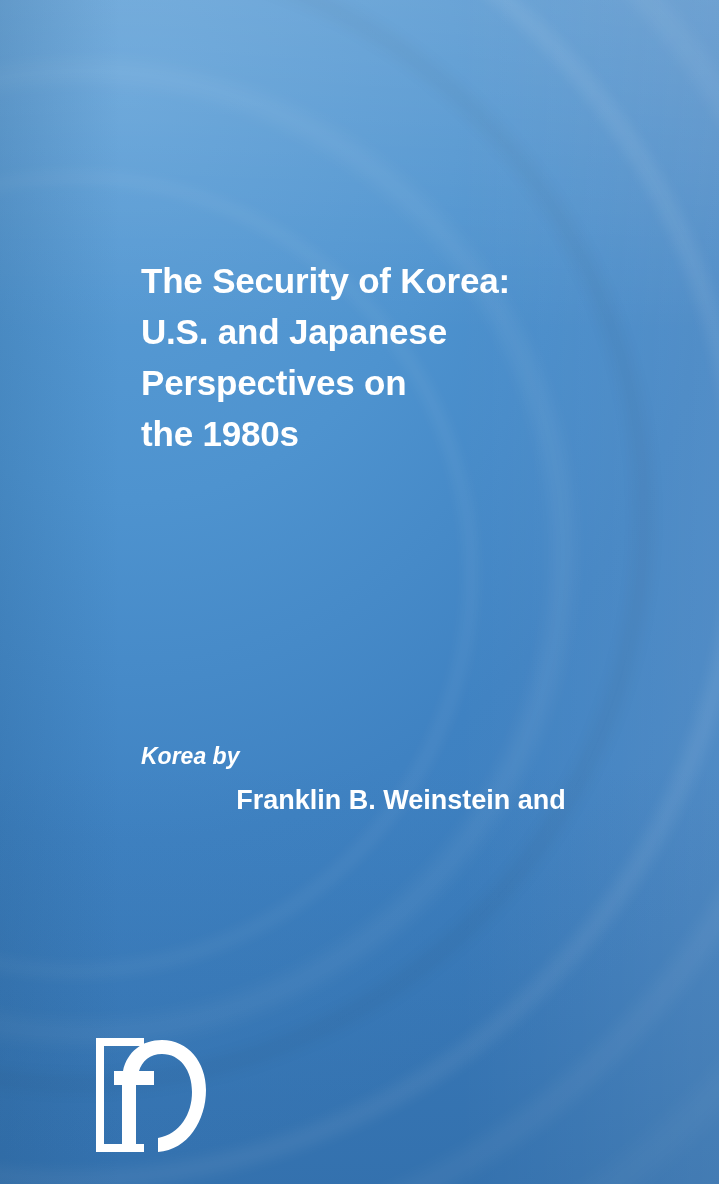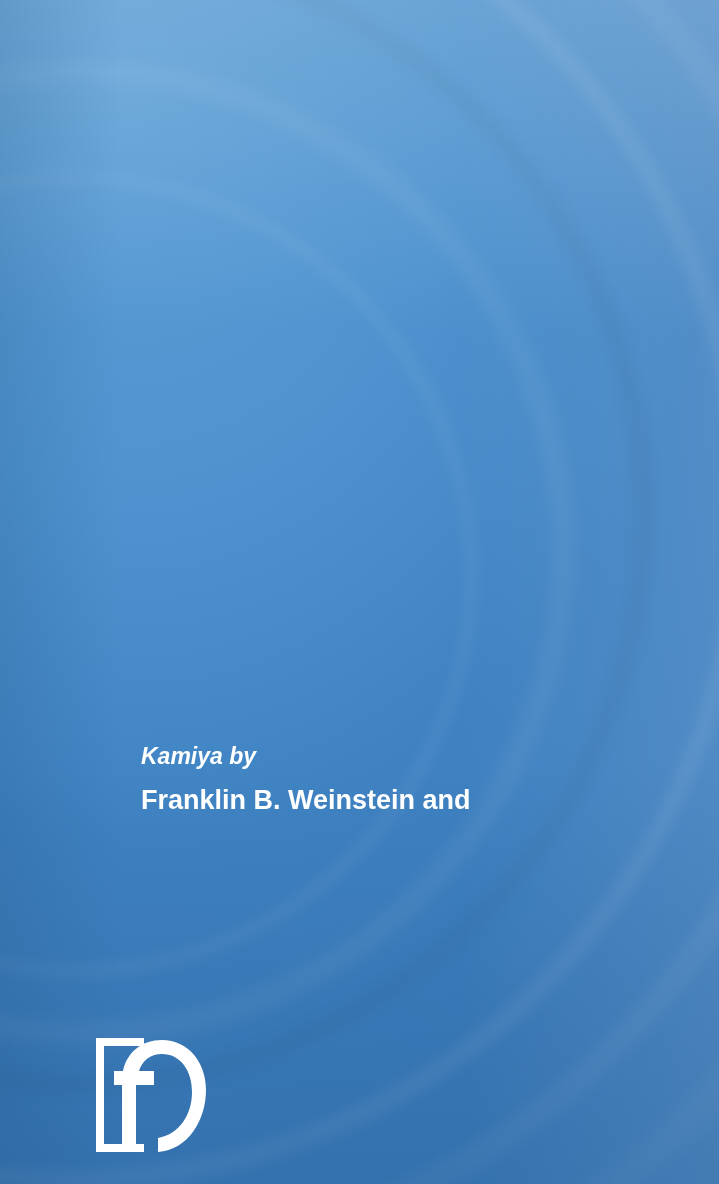--- a/index.html
+++ b/index.html
@@ -137,20 +137,21 @@
     font-style: italic;
     line-height: 33px;
     margin-bottom: 8px;
   }
   .editor-line {
     color: #ffffff;
     font-size: 27px;
     font-weight: bold;
     line-height: 38px;
     white-space: nowrap;
+    text-align: center;
   }
 
   
   .logo {
     position: absolute;
     left: 92px;
     bottom: 28px;
     width: 122px;
     height: 122px;
   }
@@ -171,23 +172,29 @@
     <div class="ripple r3"></div>
     <div class="ripple r4"></div>
     <div class="ripple r7"></div>
   </div>
 
   <div class="sheen-top"></div>
   <div class="sheen-right"></div>
   <div class="shade-bottom"></div>
   <div class="shade-left"></div>
 
+  <div class="title-block">
+    <div class="title-line">The Security of Korea:</div>
+    <div class="title-line">U.S. and Japanese</div>
+    <div class="title-line">Perspectives on</div>
+    <div class="title-line">the 1980s</div>
+  </div>
 
   <div class="editor-block">
-    <div class="edited-by">Kamiya by</div>
+    <div class="edited-by">Korea by</div>
     <div class="editor-line">Franklin B. Weinstein and</div>
   </div>
 
   <div class="logo">
     <svg viewBox="0 0 122 122" width="122" height="122" aria-hidden="true">
 
       <path d="M4 4 H52 V12 H12 V110 H52 V118 H4 Z" fill="#ffffff"></path>
 
       <path d="M70 6
                C96 6 114 28 114 56

